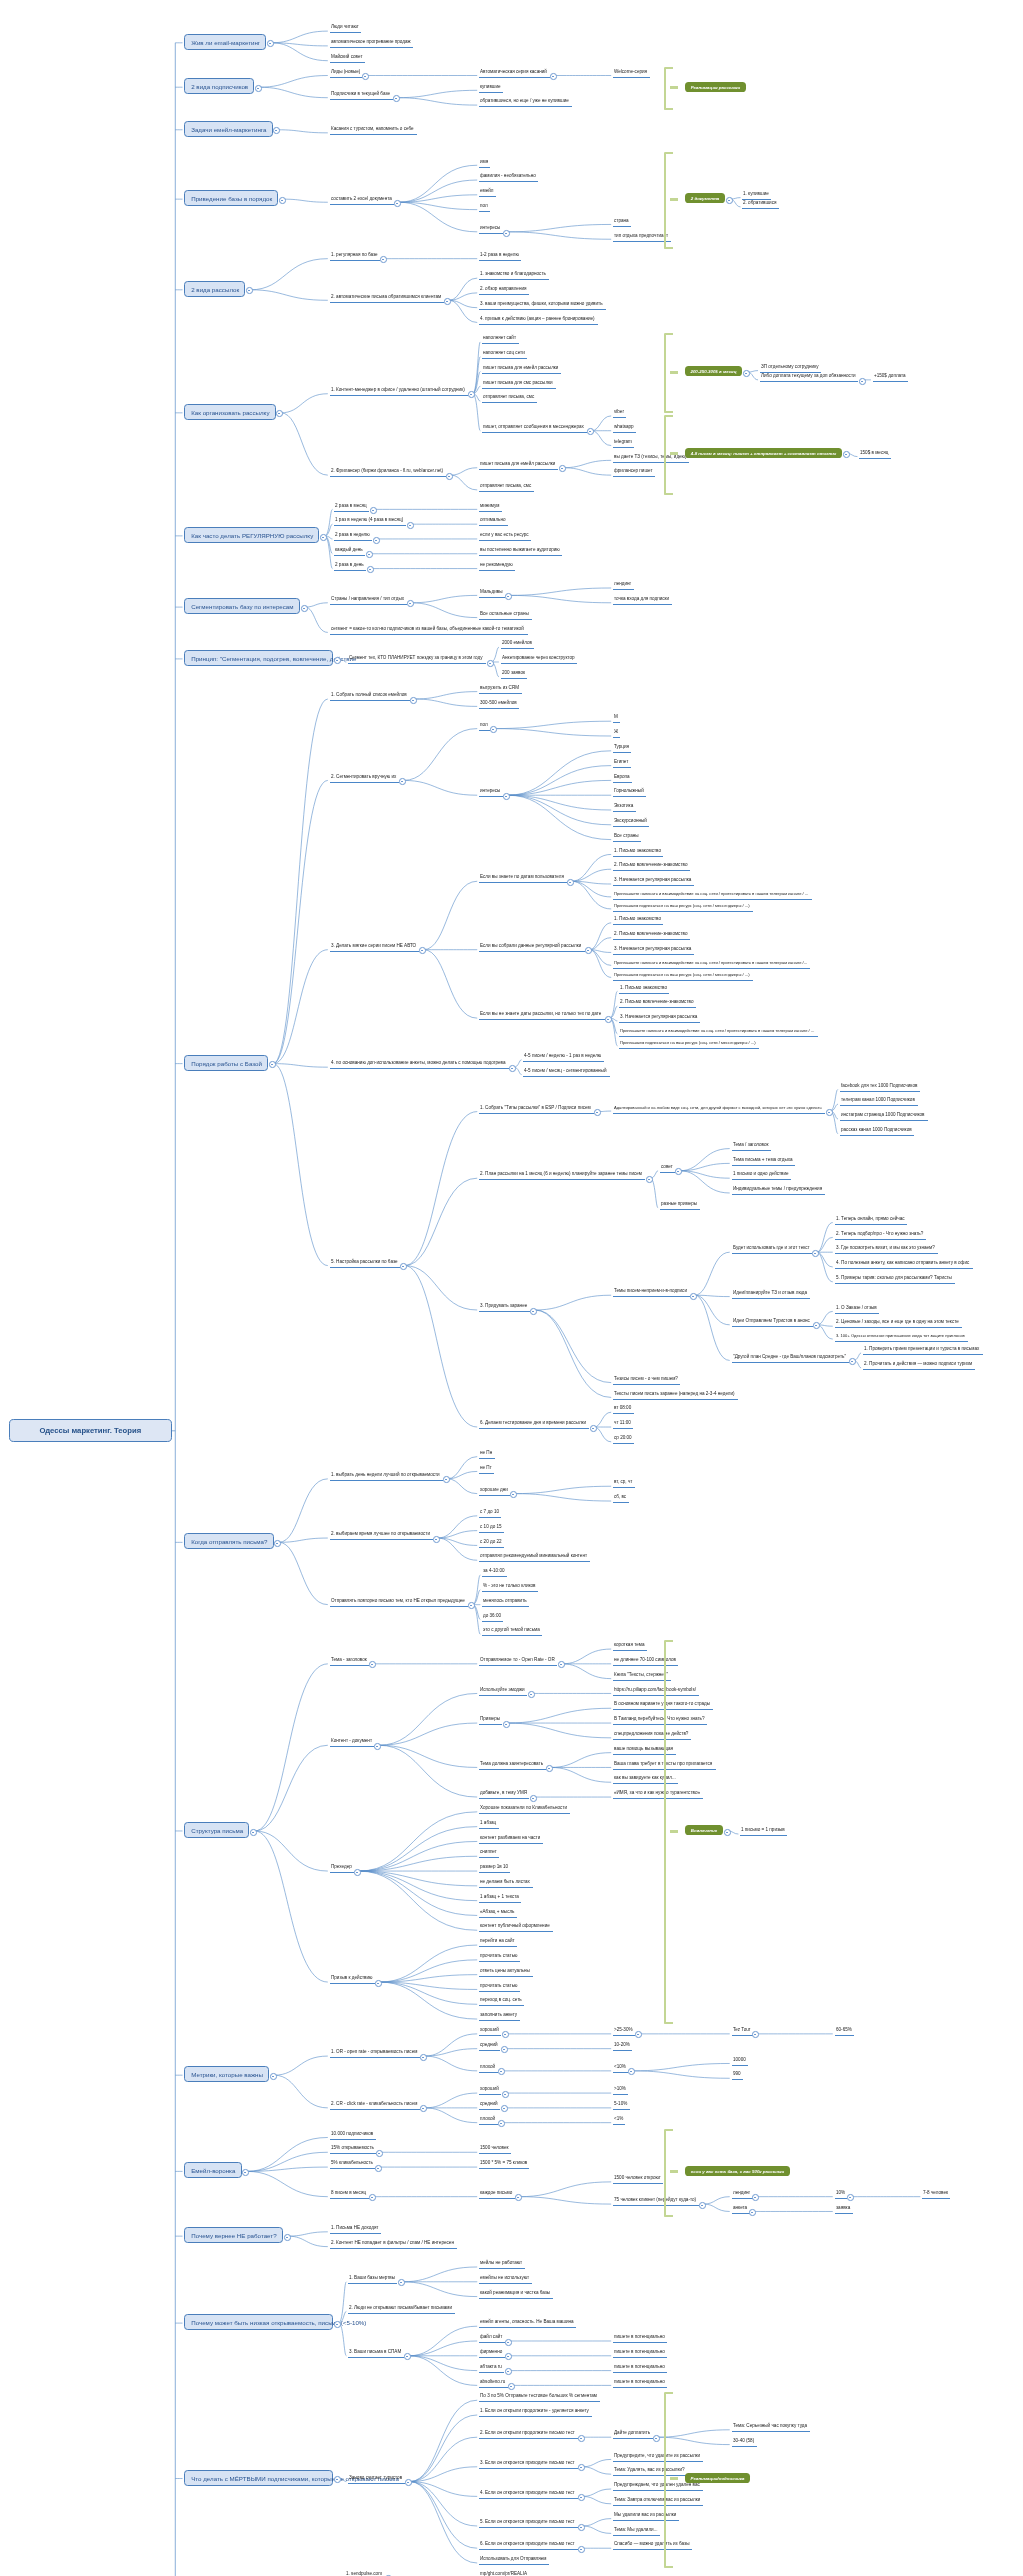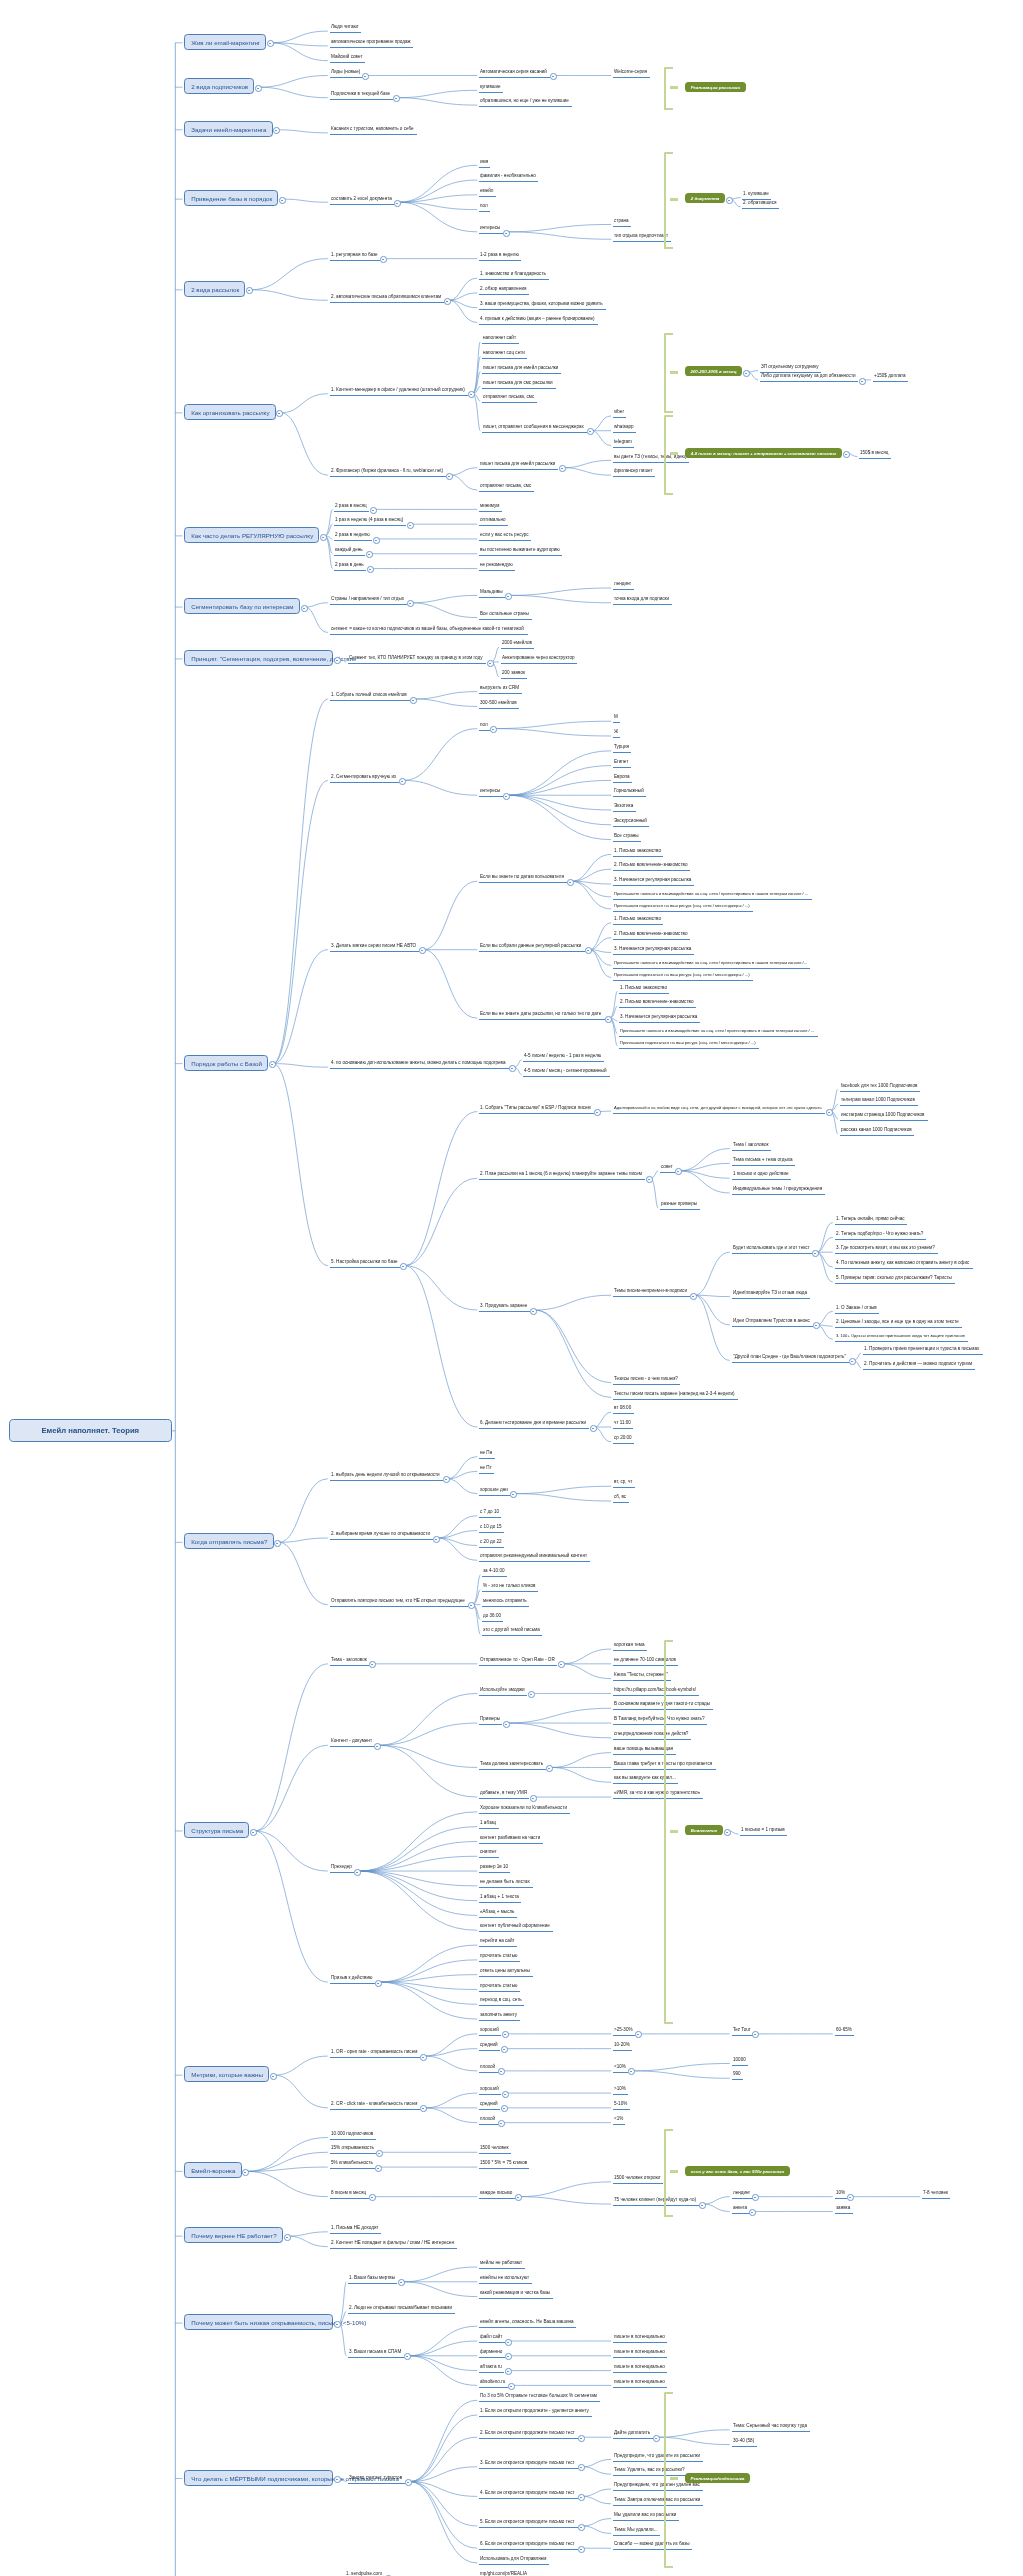--- a/index.html
+++ b/index.html
@@ -395,21 +395,21 @@
       <path d="M 890 5399.936108422071 C 906.2 5399.936108422071 906.2 5414.299451435946 926 5414.299451435946" stroke="#5b8fc9" stroke-width="1.2" fill="none"></path>
       <path d="M 502 5480.116166505324 C 562.3 5480.116166505324 562.3 5457.389480477573 636 5457.389480477573" stroke="#5b8fc9" stroke-width="1.2" fill="none"></path>
       <path d="M 918 5457.389480477573 C 928 5457.389480477573 928 5443.0261374636975 933 5443.0261374636975" stroke="#5b8fc9" stroke-width="1.2" fill="none"></path>
       <path d="M 918 5457.389480477573 C 928 5457.389480477573 928 5471.752823491448 933 5471.752823491448" stroke="#5b8fc9" stroke-width="1.2" fill="none"></path>
       <path d="M 502 5480.116166505324 C 562.3 5480.116166505324 562.3 5514.842852533075 636 5514.842852533075" stroke="#5b8fc9" stroke-width="1.2" fill="none"></path>
       <path d="M 866 5514.842852533075 C 893 5514.842852533075 893 5500.479509519199 926 5500.479509519199" stroke="#5b8fc9" stroke-width="1.2" fill="none"></path>
       <path d="M 866 5514.842852533075 C 893 5514.842852533075 893 5529.20619554695 926 5529.20619554695" stroke="#5b8fc9" stroke-width="1.2" fill="none"></path>
       <path d="M 502 5480.116166505324 C 562.3 5480.116166505324 562.3 5557.932881574701 636 5557.932881574701" stroke="#5b8fc9" stroke-width="1.2" fill="none"></path>
       <path d="M 502 5480.116166505324 C 562.3 5480.116166505324 562.3 5586.659567602452 636 5586.659567602452" stroke="#5b8fc9" stroke-width="1.2" fill="none"></path>
     </svg>
-<div class="node root" style="width: 163px; left: 8.8px; top: 1419px;"><span>Емейл наполняет. Теория</span></div>
+<div class="node root" style="width: 163px; left: 8.8px; top: 1419px;"><span>Одессы маркетинг. Теория</span></div>
     <div class="node lvl1" style="width: 82px; left: 184px; top: 34px;"><span>Жив ли email-маркетинг</span></div>
     <div class="knob" style="left: 267px; top: 40px;"></div>
     <div class="node u" style="width: 31px; left: 330px; top: 24.4px;"><span>Люди читают</span></div>
     <div class="node u" style="width: 83px; left: 330px; top: 39px;"><span>автоматическое прогревание продаж</span></div>
     <div class="node u" style="width: 35px; left: 330px; top: 54px;"><span>Майский совет</span></div>
     <div class="node lvl1" style="width: 70px; left: 184px; top: 78px;"><span>2 вида подписчиков</span></div>
     <div class="knob" style="left: 255px; top: 85px;"></div>
     <div class="node u" style="width: 32px; left: 330px; top: 69px;"><span>Лиды (новые)</span></div>
     <div class="knob" style="left: 362px; top: 73px;"></div>
     <div class="node u" style="width: 71px; left: 479px; top: 69px;"><span>Автоматическая серия касаний</span></div>

